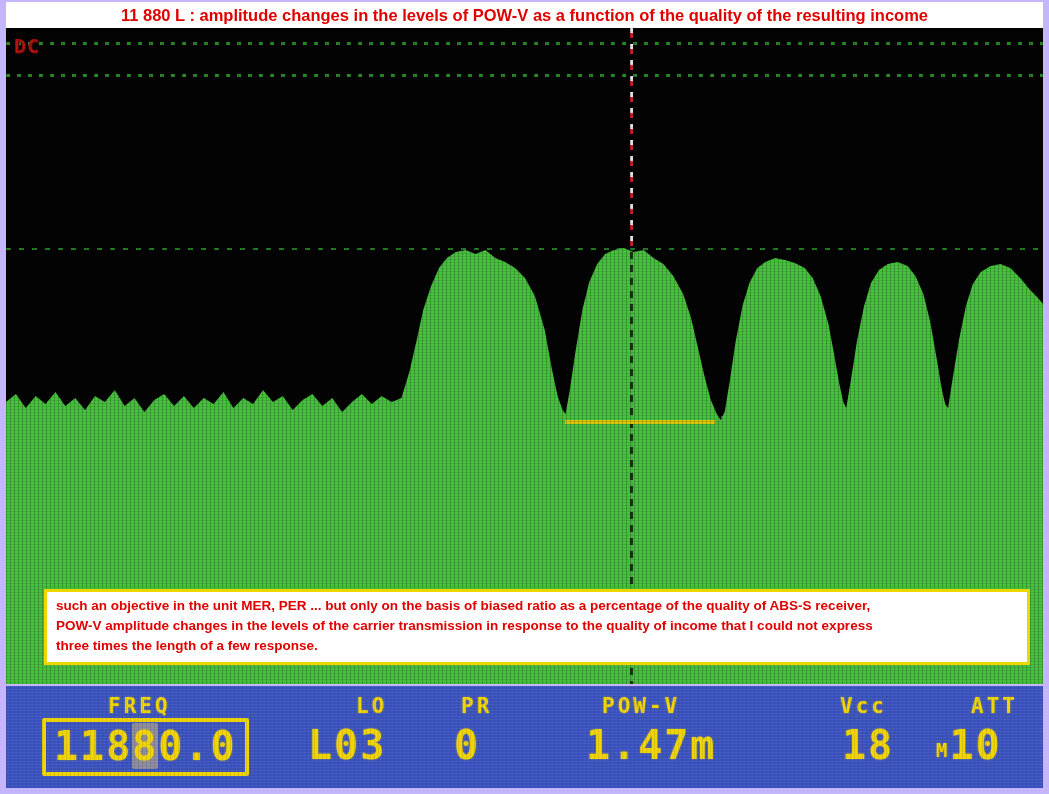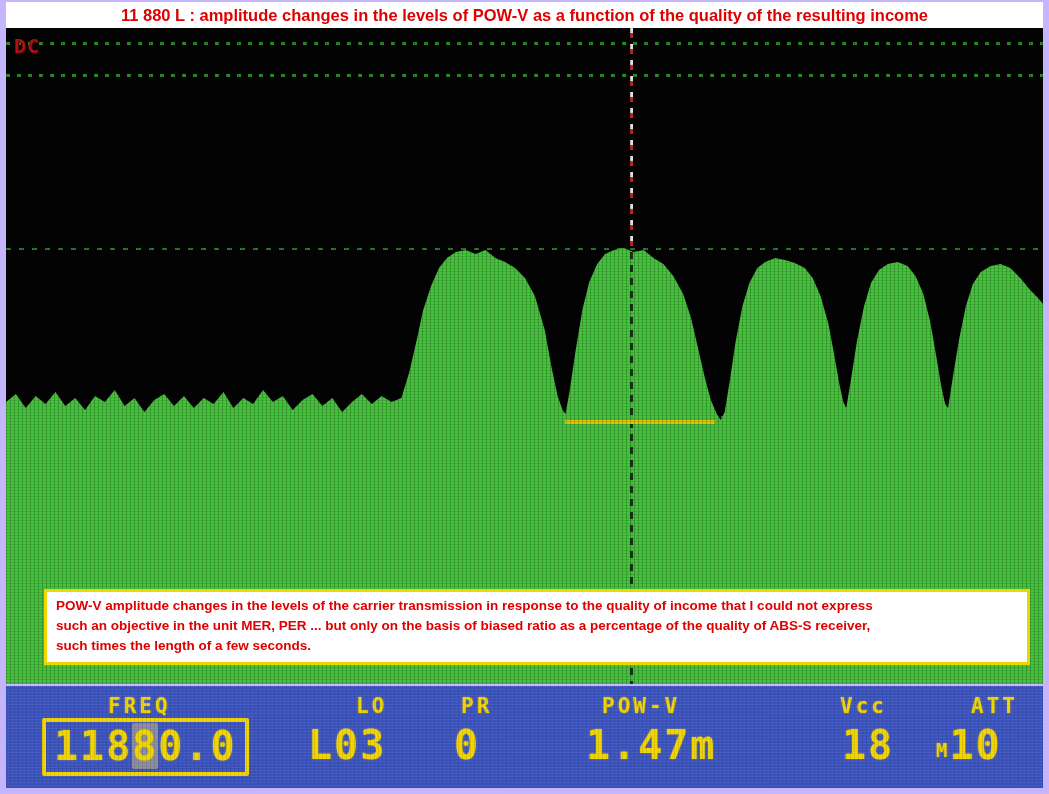--- a/index.html
+++ b/index.html
@@ -75,23 +75,23 @@
     </svg>
 
     <div class="vline-top"></div>
     <div class="vline-bottom"></div>
     <div class="marker-line"></div>
     <span class="dc-label">DC</span>
 
     <div class="crt-texture"></div>
 
     <div class="annotation">
+      <div>such an objective in the unit MER, PER ... but only on the basis of biased ratio as a percentage of the quality of ABS-S receiver,</div>
       <div>POW-V amplitude changes in the levels of the carrier transmission in response to the quality of income that I could not express</div>
-      <div>such an objective in the unit MER, PER ... but only on the basis of biased ratio as a percentage of the quality of ABS-S receiver,</div>
-      <div>such times the length of a few seconds.</div>
+      <div>three times the length of a few response.</div>
     </div>
   </div>
 
   <div class="statusbar">
     <span class="seg seg-label lbl-freq">FREQ</span>
     <span class="seg seg-label lbl-lo">LO</span>
     <span class="seg seg-label lbl-pr">PR</span>
     <span class="seg seg-label lbl-powv">POW-V</span>
     <span class="seg seg-label lbl-vcc">Vcc</span>
     <span class="seg seg-label lbl-att">ATT</span>

